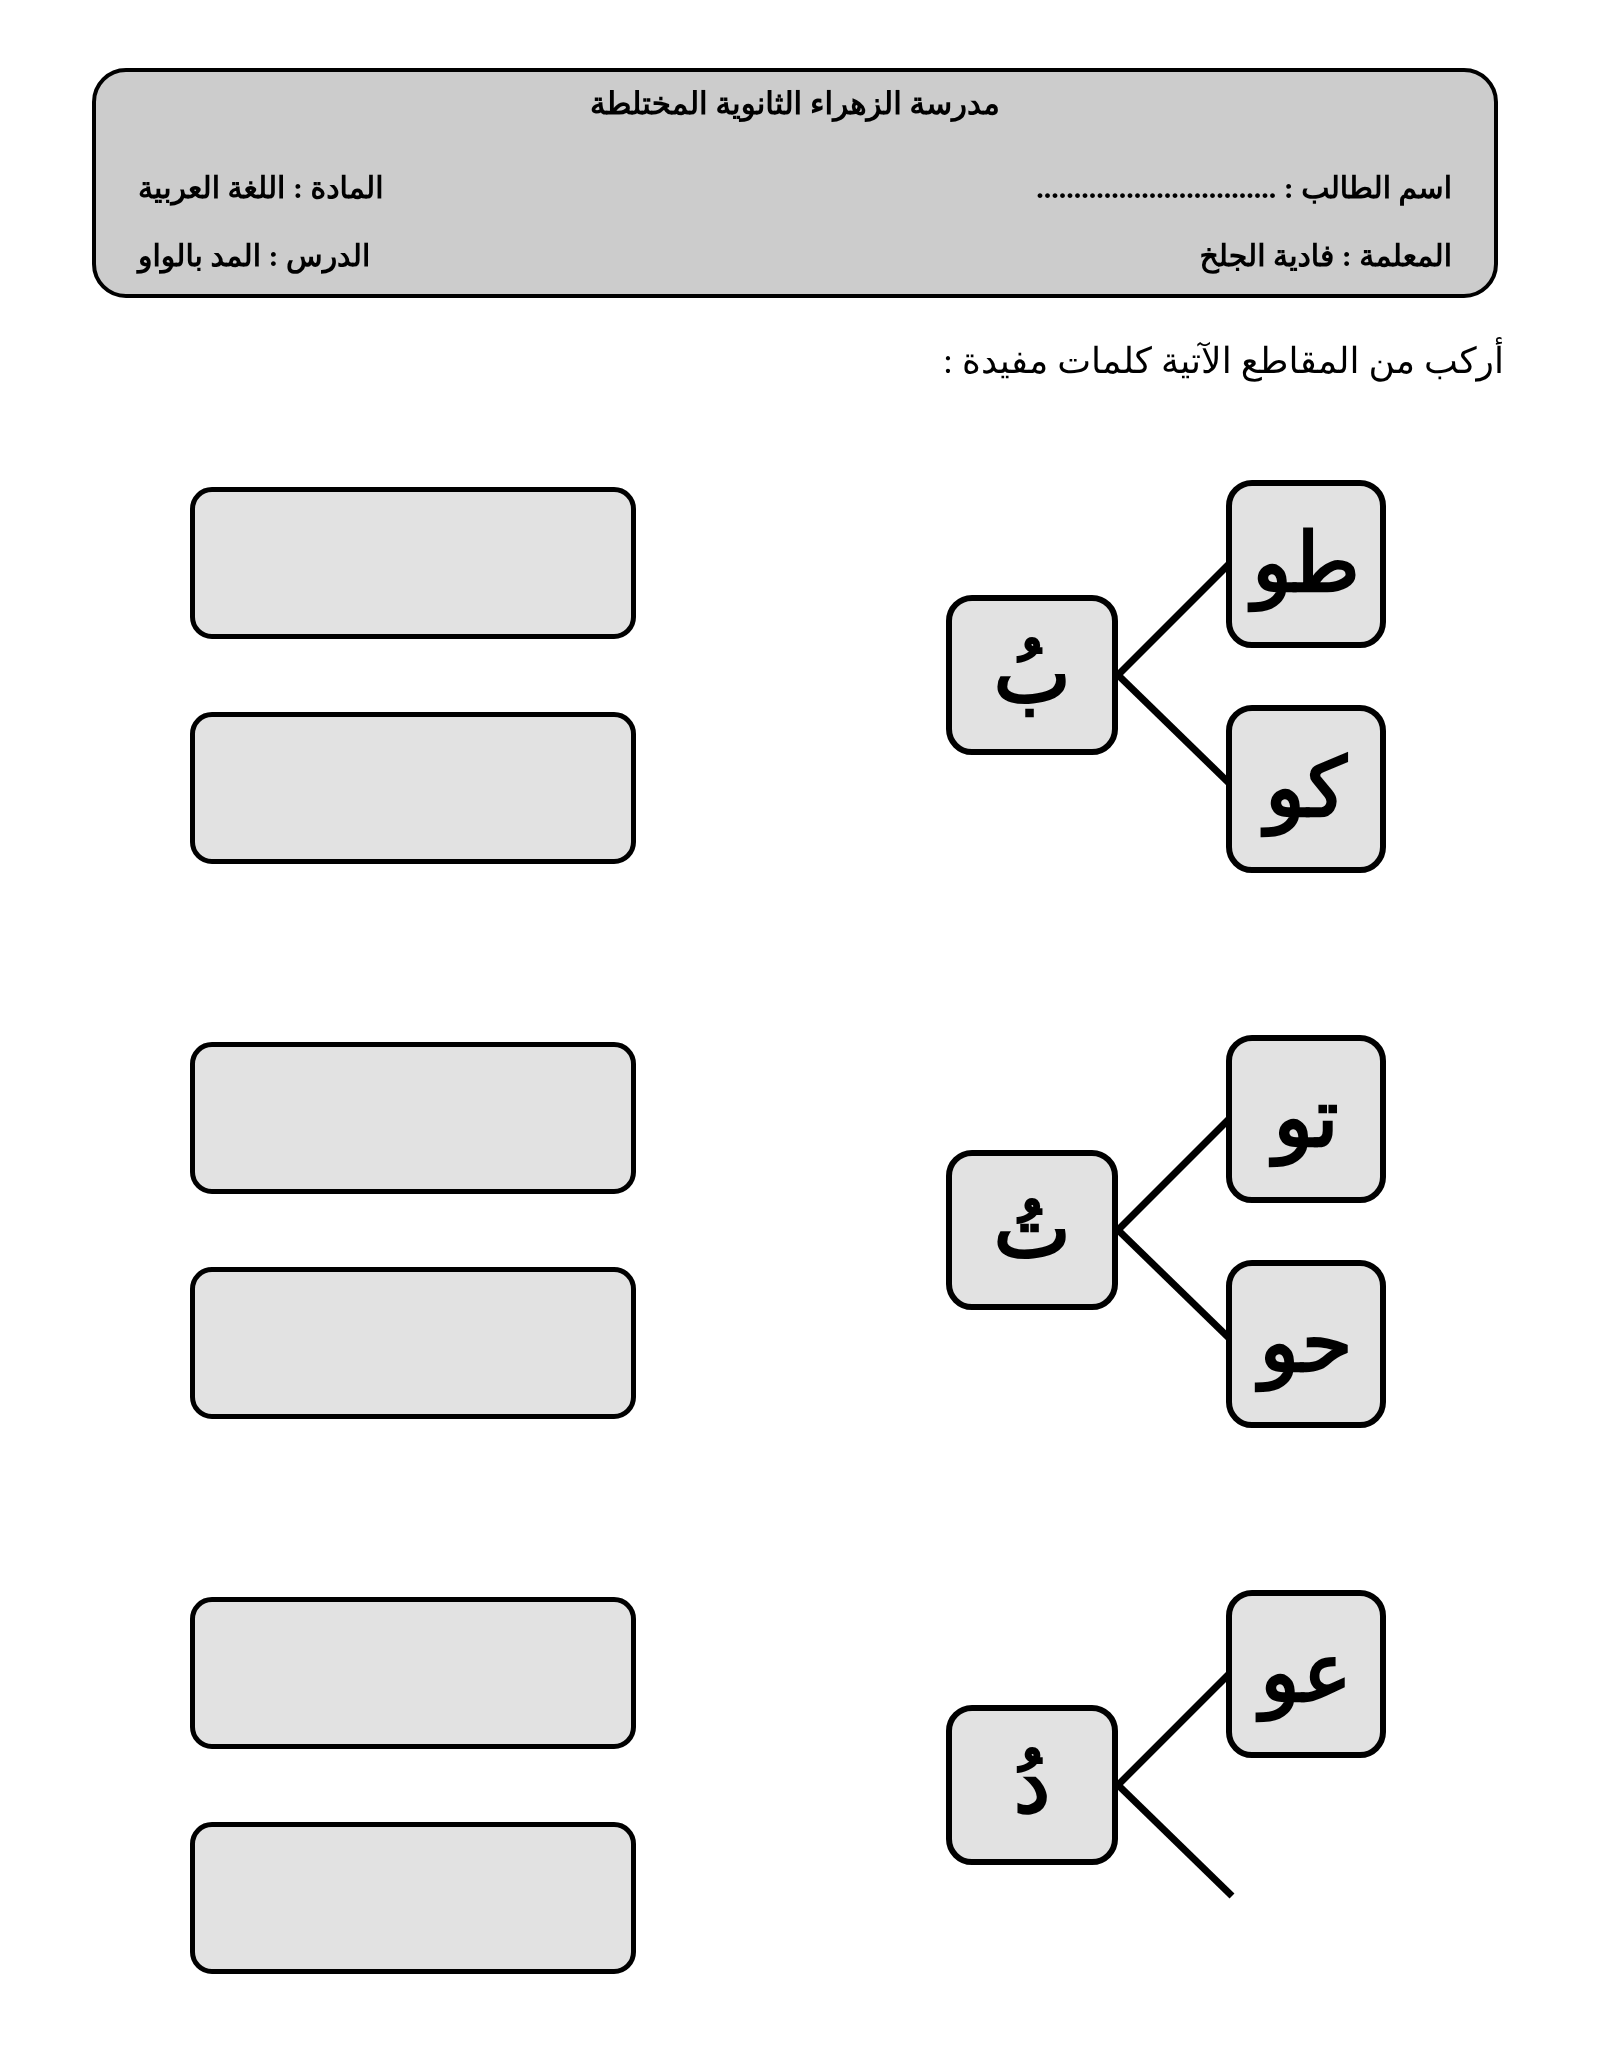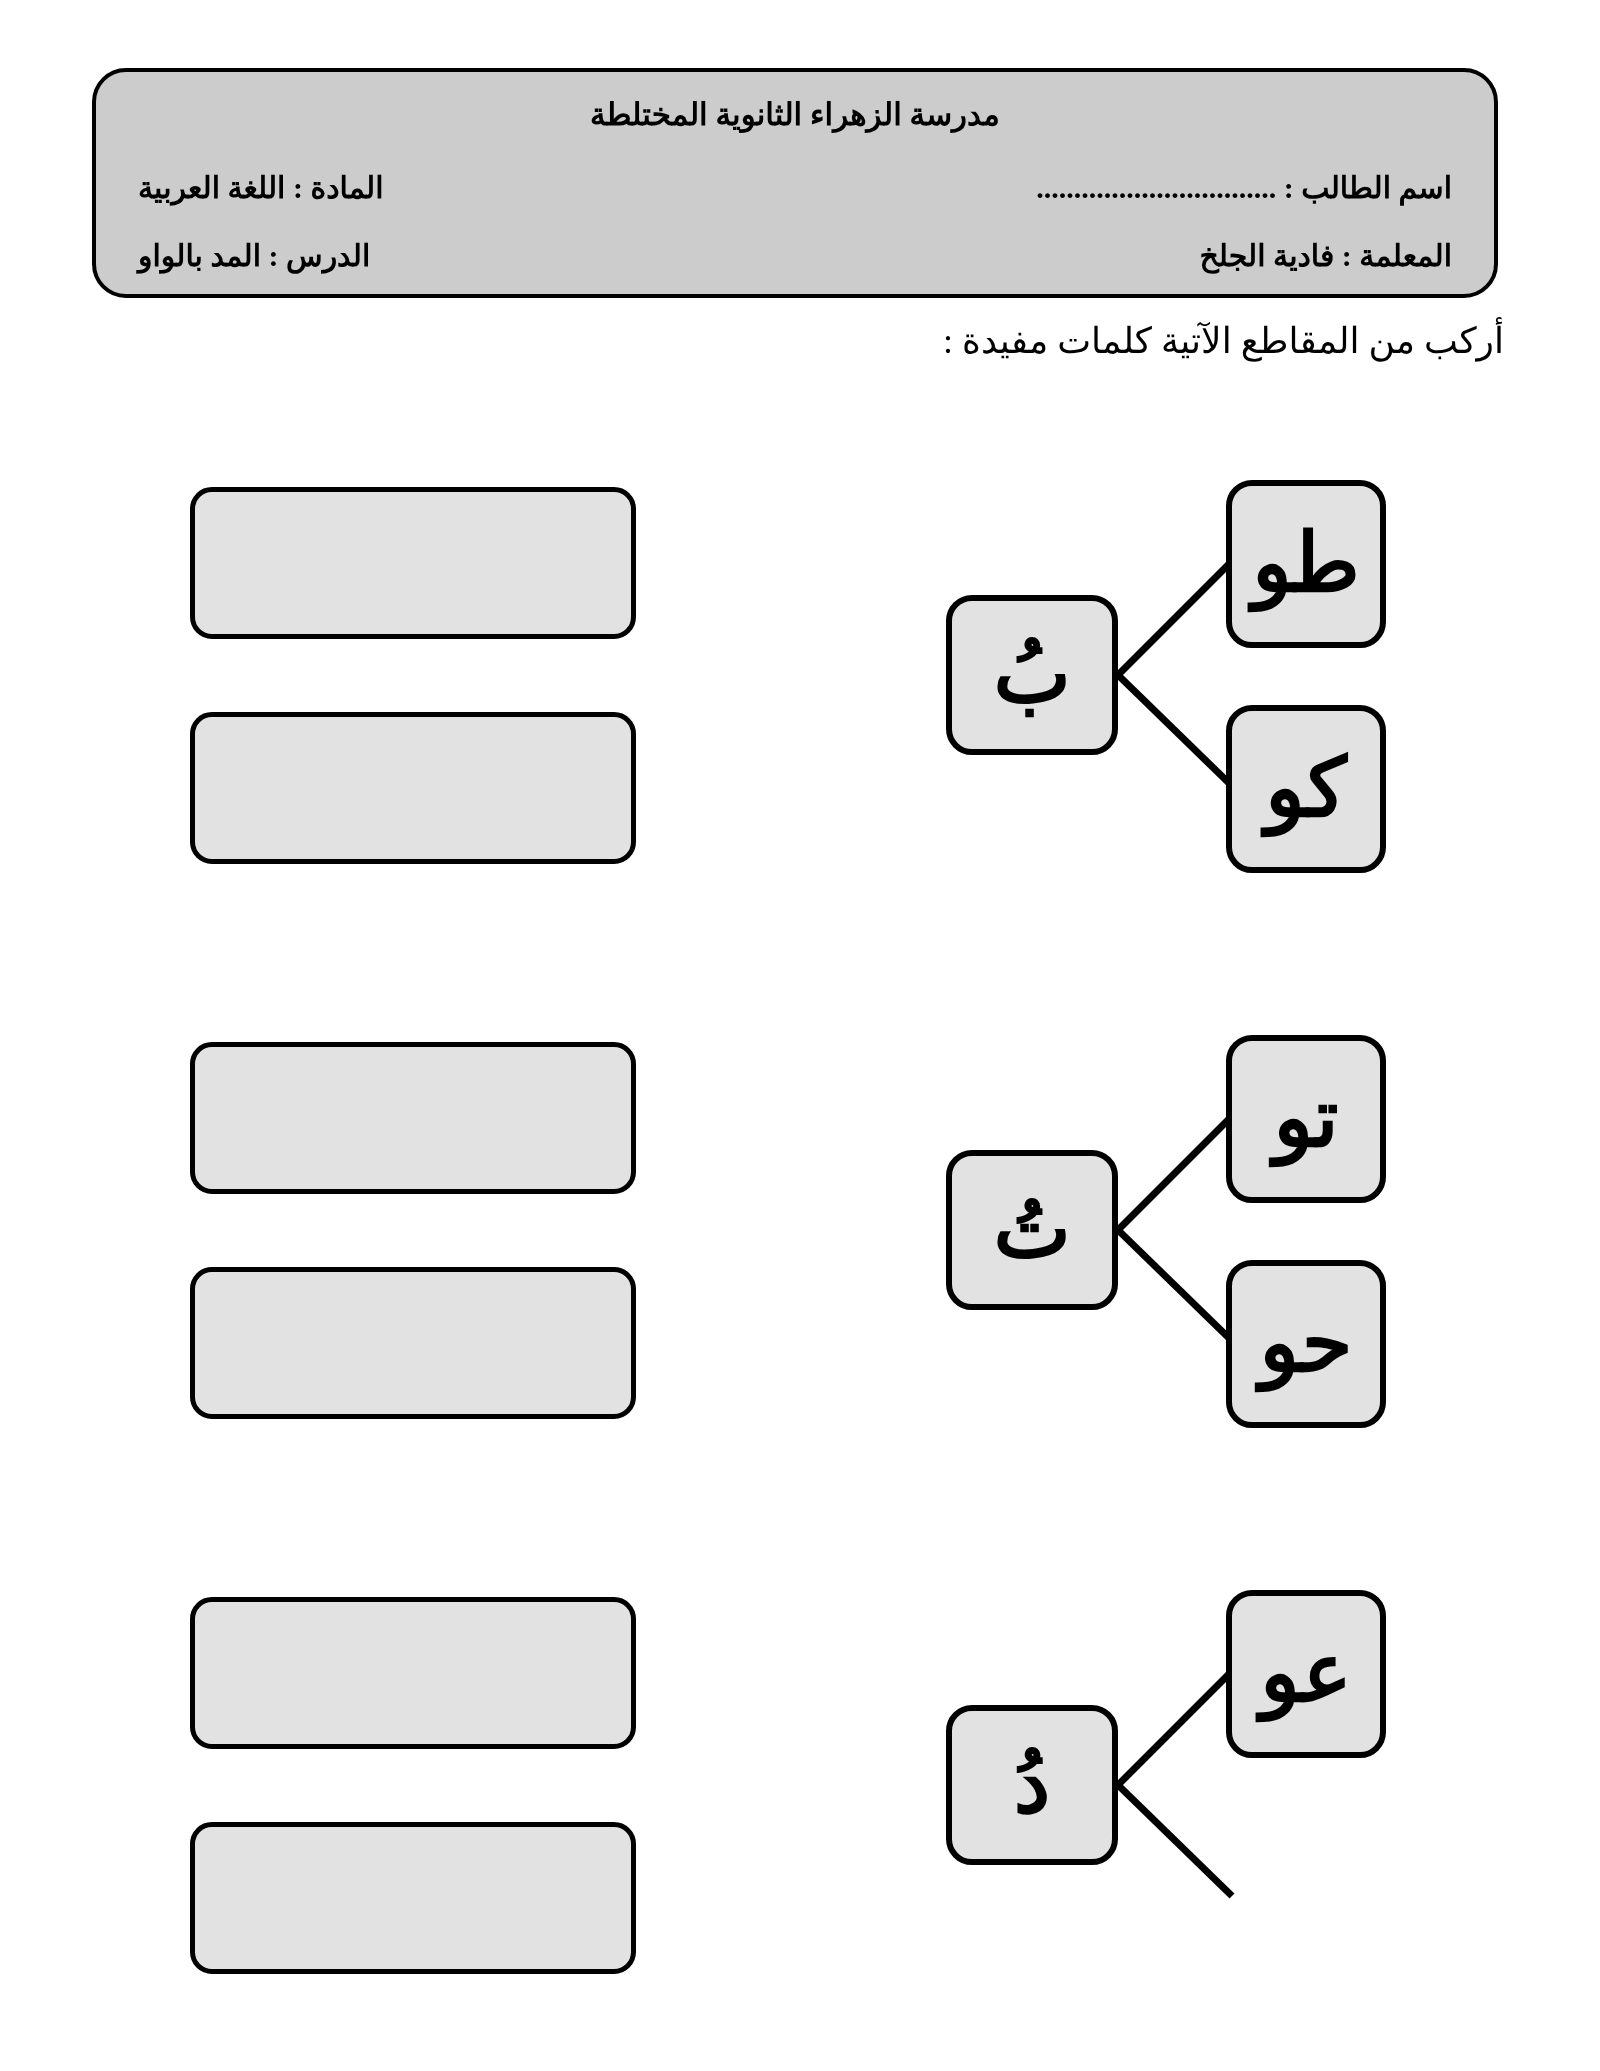--- a/index.html
+++ b/index.html
@@ -22,21 +22,21 @@
     top: 68px;
     width: 1406px;
     height: 230px;
     background: #cccccc;
     border: 4px solid #000000;
     border-radius: 34px;
     box-sizing: border-box;
   }
   .header-title {
     position: absolute;
-    top: 24px;
+    top: 13px;
     left: 0;
     width: 100%;
     text-align: center;
     font-weight: bold;
     font-size: 31px;
     color: #000000;
     letter-spacing: 0;
   }
   .header-row {
     position: absolute;
@@ -51,21 +51,21 @@
     color: #000000;
   }
   .header-row.row-1 { top: 98px; }
   .header-row.row-2 { top: 166px; }
   .header-cell-right { text-align: left; }
   .header-cell-left  { }
 
   
   .instruction {
     position: absolute;
-    top: 320px;
+    top: 340px;
     right: 96px;
     font-size: 36px;
     color: #000000;
     font-weight: normal;
     white-space: nowrap;
   }
 
   
   .group {
     position: absolute;

